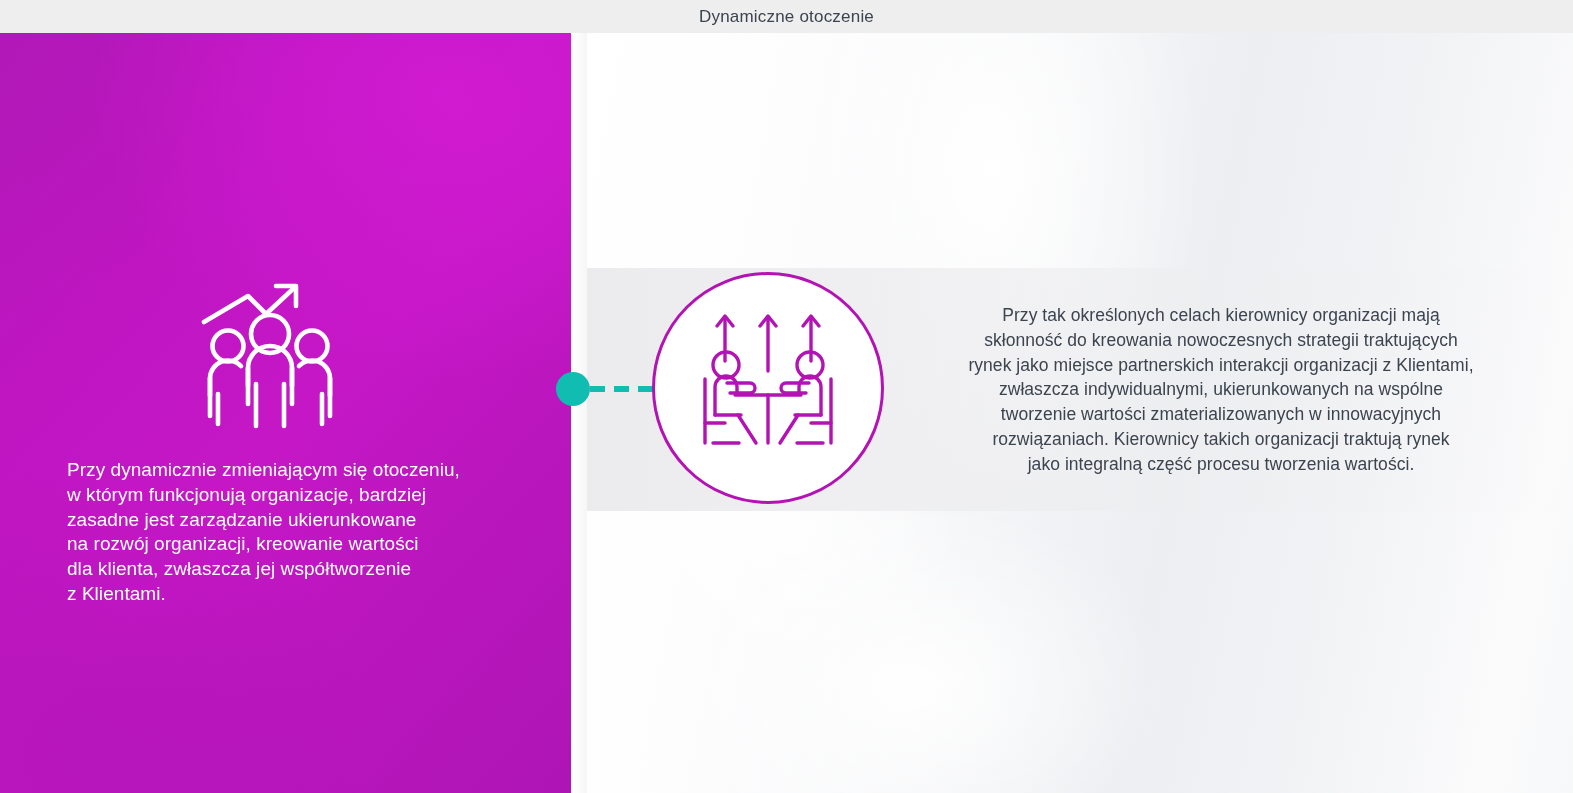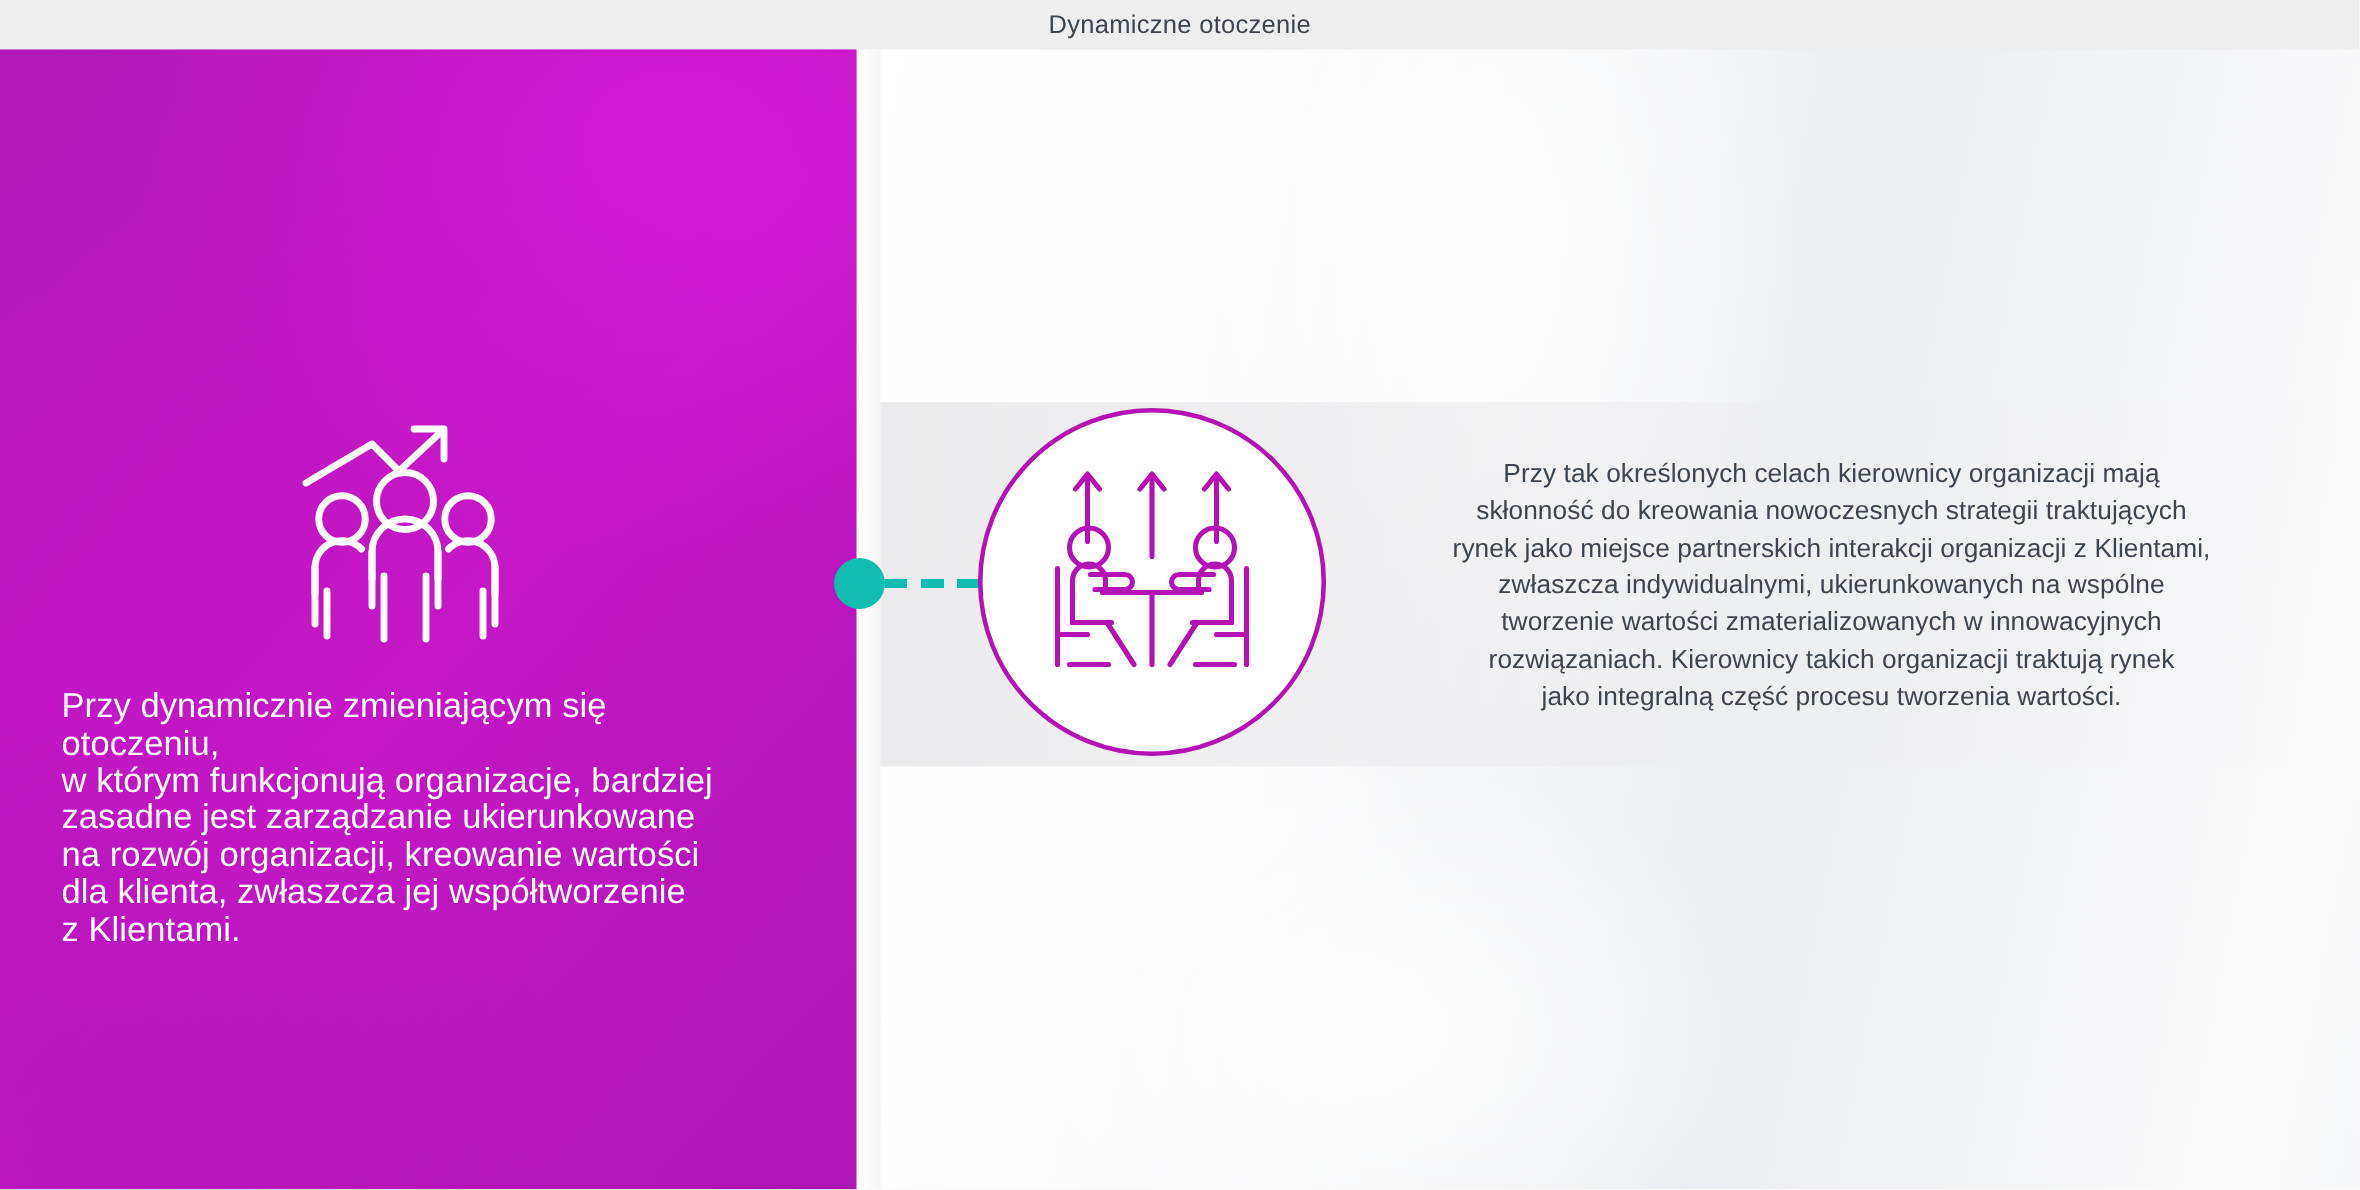--- a/index.html
+++ b/index.html
@@ -49,22 +49,22 @@
       radial-gradient(ellipse 380px 330px at 5% 6%, rgba(175,25,180,.30) 0%, rgba(175,25,180,0) 72%),
       linear-gradient(132deg,#b218b8 0%,#bf16c2 28%,#c517c6 52%,#b916bd 74%,#ae15b5 100%);
   }
 
   
   #people-icon{ position:absolute; left:190px; top:243px; width:160px; height:160px; }
   #people-icon svg{ display:block; width:160px; height:160px; }
 
   
   #panel-text{
-    position:absolute; left:41px; top:425px; width:470px;
-    color:#ffffff; font-size:23px; line-height:24.8px; font-weight:400;
+    position:absolute; left:67px; top:425px; width:470px;
+    color:#ffffff; font-size:19px; line-height:24.8px; font-weight:400;
     white-space:pre-line; letter-spacing:.05px;
   }
 
   
   #connector{ position:absolute; left:556px; top:372px; width:120px; height:34px; }
   #dot{
     position:absolute; left:0; top:0; width:34px; height:34px;
     border-radius:50%; background:#11bdb0;
   }
   #dash{

